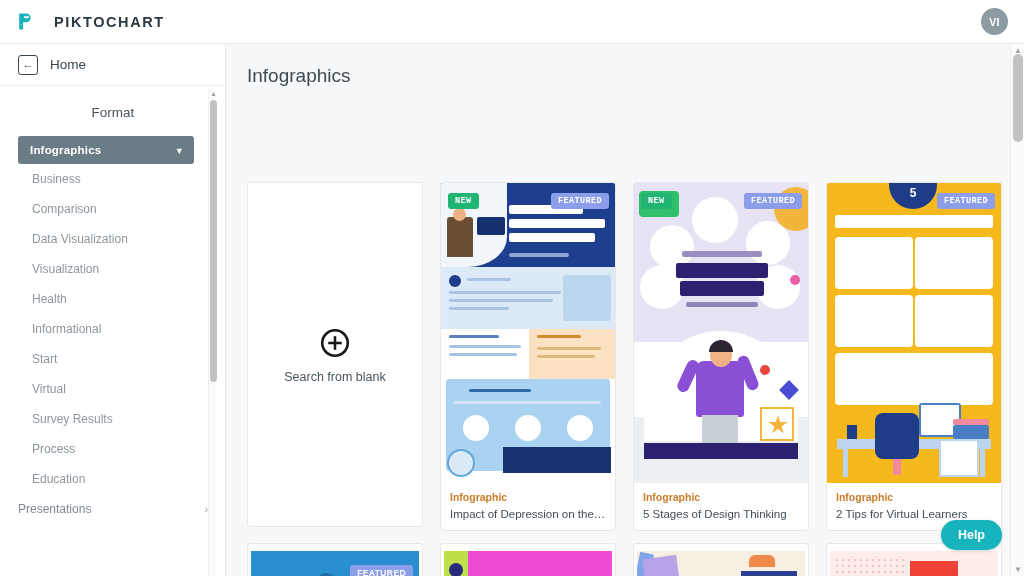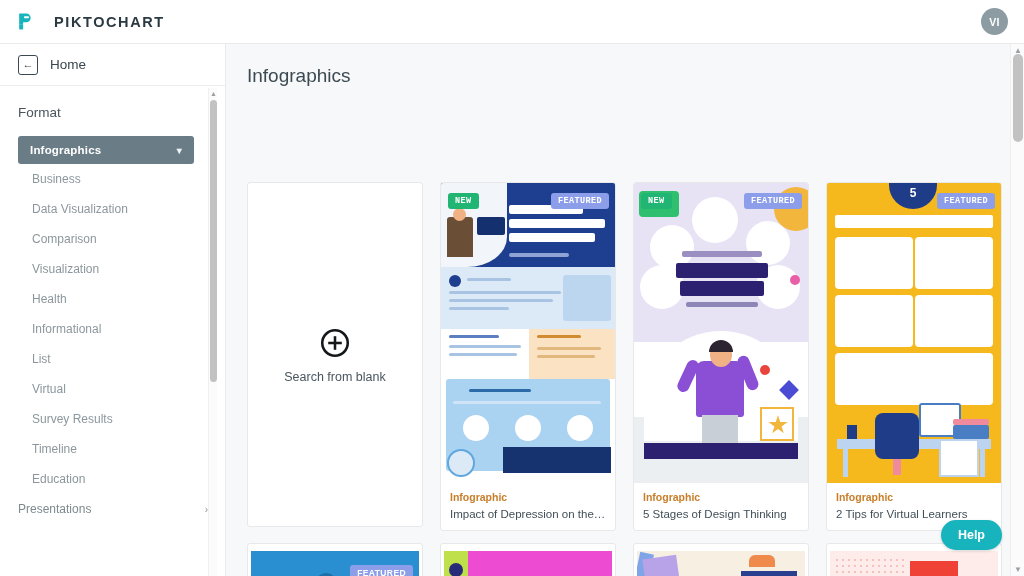--- a/index.html
+++ b/index.html
@@ -45,21 +45,21 @@
   }
   .back-box {
     width: 20px; height: 20px; border: 1.4px solid #3b4a52; border-radius: 3px;
     display: flex; align-items: center; justify-content: center;
     font-size: 11px; line-height: 1; color: #3b4a52;
   }
   .home-label { font-size: 13.5px; color: #39464e; }
 
   .nav-scroll {
     position: absolute; top: 43px; left: 0; width: 226px; height: 489px;
-    overflow: hidden; padding-top: 18px;
+    overflow: hidden; padding-top: 18px; text-align: center;
   }
   .nav-title {
     font-size: 13.5px; color: #48555d; padding: 0 18px; margin-bottom: 16px;
   }
   .nav-item {
     font-size: 12px; color: #8c979d;
     padding: 0 18px 0 32px;
     height: 30px; display: flex; align-items: center;
   }
   .nav-item.top { padding-left: 18px; }
@@ -282,45 +282,45 @@
 
     <div class="nav-item active">
       <span>Infographics</span>
       <span class="chev">▾</span>
     </div>
 
     <div class="nav-item">
       <span>Business</span>
       </div>
     <div class="nav-item">
+      <span>Comparison</span>
+      </div>
+    <div class="nav-item">
       <span>Data Visualization</span>
       </div>
     <div class="nav-item">
-      <span>Comparison</span>
-      </div>
-    <div class="nav-item">
       <span>Visualization</span>
       </div>
     <div class="nav-item">
       <span>Health</span>
       </div>
     <div class="nav-item">
       <span>Informational</span>
       </div>
     <div class="nav-item">
-      <span>List</span>
+      <span>Start</span>
       </div>
     <div class="nav-item">
       <span>Virtual</span>
       </div>
     <div class="nav-item">
       <span>Survey Results</span>
       </div>
     <div class="nav-item">
-      <span>Timeline</span>
+      <span>Process</span>
       </div>
     <div class="nav-item">
       <span>Education</span>
       </div>
 
     <div class="nav-item group">
       <span>Presentations</span>
       <span class="chev">›</span>
     </div>
   </div>

